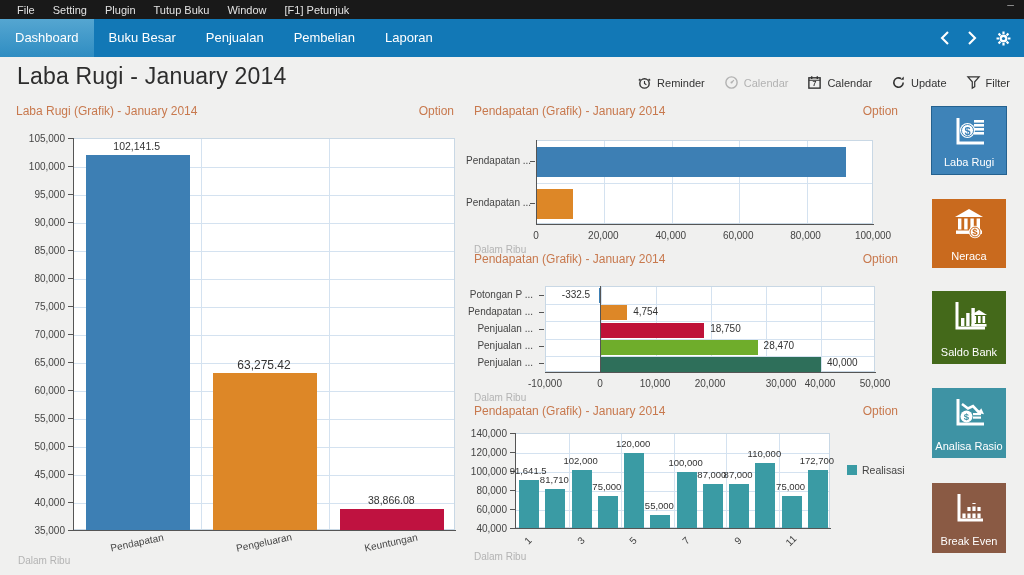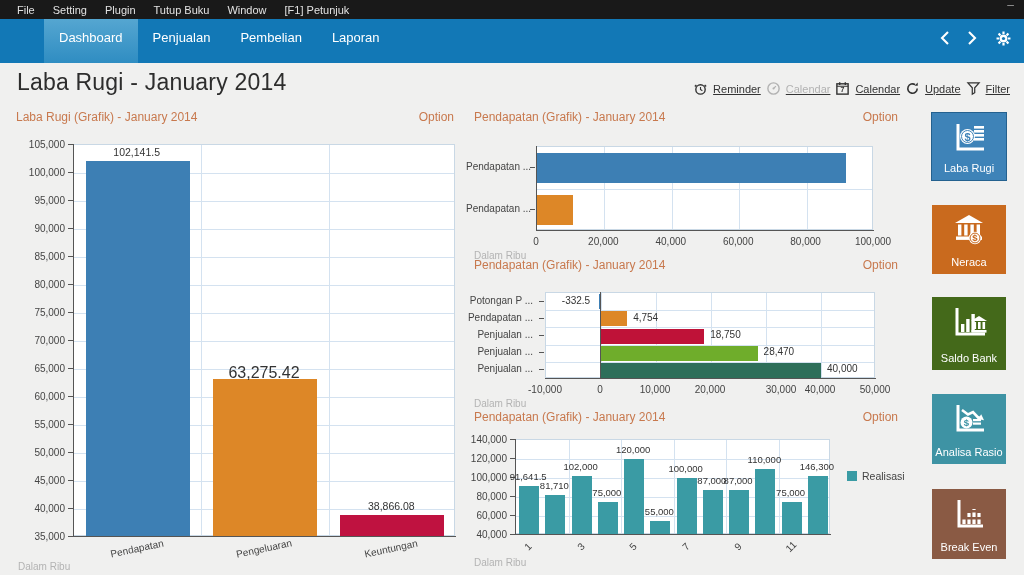--- a/index.html
+++ b/index.html
@@ -6,32 +6,32 @@
   html,body { width:1024px; height:575px; overflow:hidden;
     font-family:"Liberation Sans", sans-serif; background:#f0f0ef; }
 
   
   .menubar { height:19px; background:#191919; color:#e2e2e2; font-size:11px;
     display:flex; align-items:center; padding-left:8px; position:relative; }
   .menu-item { padding:0 9px; cursor:default; white-space:nowrap; }
   .win-min { position:absolute; right:10px; top:-2px; color:#9a9a9a; font-size:12px; }
 
   
-  .navbar { height:44px; background:#1278b6; display:flex; color:#fff; position:relative;padding-left:44px; }
+  .navbar { height:38px; background:#1278b6; display:flex; color:#fff; position:relative; }
   .tab { padding:0 15px; line-height:38px; font-size:13px; white-space:nowrap; cursor:default; }
   .tab.active { background:linear-gradient(180deg,#55a6d1,#2f8dc2); }
   .nav-icons { position:absolute; right:12px; top:0; height:38px; display:flex; align-items:center; gap:17px; }
   .nav-icons span { display:flex; align-items:center; }
 
   
   .content { position:relative; height:518px; }
   .page-title { position:absolute; left:17px; top:6px; font-size:23px; font-weight:400;
     color:#2d2d2d; letter-spacing:.2px; }
-  .toolbar { position:absolute; right:14px; top:18px; display:flex; gap:5px;
-    align-items:flex-end; font-size:11px; color:#333;text-decoration:underline; }
+  .toolbar { position:absolute; right:14px; top:18px; display:flex; gap:19px;
+    align-items:flex-end; font-size:11px; color:#333; }
   .tb-btn { display:flex; align-items:center; gap:5px; cursor:default; }
   .tb-btn.disabled { color:#b2b2b2; }
 
   
   .chart { position:absolute; }
   .chart-title { position:absolute; font-size:12px; color:#c8794e; white-space:nowrap; }
   .option { position:absolute; font-size:12px; color:#c8794e; }
   .plot { position:absolute; background:#fff; border:1px solid #c9d8e5; }
   .gl-h { position:absolute; left:0; right:0; height:1px; background:#d4e2f0; }
   .gl-v { position:absolute; top:0; bottom:0; width:1px; background:#d4e2f0; }
@@ -61,20 +61,21 @@
     <span class="menu-item">Setting</span>
     <span class="menu-item">Plugin</span>
     <span class="menu-item">Tutup Buku</span>
     <span class="menu-item">Window</span>
     <span class="menu-item">[F1] Petunjuk</span>
     <span class="win-min">–</span>
 </div>
 
 <div class="navbar">
   <div class="tab active">Dashboard</div>
+    <div class="tab">Buku Besar</div>
     <div class="tab">Penjualan</div>
     <div class="tab">Pembelian</div>
     <div class="tab">Laporan</div>
     <div class="nav-icons">
       <span>
         <svg width="11" height="16" viewBox="0 0 11 16">
           <path d="M9 2L3 8l6 6" fill="none" stroke="#fff" stroke-width="2.1"></path>
         </svg>
       </span>
       <span>
@@ -195,21 +196,21 @@
         <div class="ytick" style="left: -3px; top: 113px; width: 54px;">90,000</div>
         <div class="tickdash" style="left: 54px; top: 118px; width: 5px; height: 1px;"></div>
         <div class="ytick" style="left: -3px; top: 85px; width: 54px;">95,000</div>
         <div class="tickdash" style="left: 54px; top: 90px; width: 5px; height: 1px;"></div>
         <div class="ytick" style="left: -3px; top: 57px; width: 54px;">100,000</div>
         <div class="tickdash" style="left: 54px; top: 62px; width: 5px; height: 1px;"></div>
         <div class="ytick" style="left: -3px; top: 29px; width: 54px;">105,000</div>
         <div class="tickdash" style="left: 54px; top: 34px; width: 5px; height: 1px;"></div>
         <div class="vlabel" style="left: 122.667px; top: 36.0076px; transform: translateX(-50%); font-size: 10.5px;">102,141.5</div>
         <div class="catlabel" style="left: 122.667px; top: 433px; transform: translateX(-50%) rotate(-12deg);">Pendapatan</div>
-        <div class="vlabel" style="left: 250px; top: 253.658px; transform: translateX(-50%); font-size: 16px;">63,275.42</div>
+        <div class="vlabel" style="left: 250px; top: 253.658px; transform: translateX(-50%); font-size: 12px;">63,275.42</div>
         <div class="catlabel" style="left: 250px; top: 433px; transform: translateX(-50%) rotate(-12deg);">Pengeluaran</div>
         <div class="vlabel" style="left: 377.333px; top: 390.35px; transform: translateX(-50%); font-size: 10.5px;">38,866.08</div>
         <div class="catlabel" style="left: 377.333px; top: 433px; transform: translateX(-50%) rotate(-12deg);">Keuntungan</div>
         <div class="axis-v" style="left: 59px; top: 34px; height: 393px;"></div>
         <div class="axis-h" style="left: 59px; top: 426px; width: 383px;"></div>
         <div class="footnote" style="left: 4px; top: 451px;">Dalam Ribu</div>
       </div>
       <div class="chart" style="left: 460px; top: 47px; width: 448px; height: 150px;">
         <div class="chart-title" style="left: 14px; top: 0px;">Pendapatan (Grafik) - January 2014</div>
         <div class="option" style="right: 10px; top: 0px;">Option</div>
@@ -329,21 +330,21 @@
         <div class="catlabel" style="left: 173.125px; top: 131px; transform: translateX(-50%) rotate(-45deg);">5</div>
         <div class="vlabel" style="left: 199.375px; top: 95.75px; transform: translateX(-50%); font-size: 9.5px;">55,000</div>
         <div class="vlabel" style="left: 225.625px; top: 53px; transform: translateX(-50%); font-size: 9.5px;">100,000</div>
         <div class="catlabel" style="left: 225.625px; top: 131px; transform: translateX(-50%) rotate(-45deg);">7</div>
         <div class="vlabel" style="left: 251.875px; top: 65.35px; transform: translateX(-50%); font-size: 9.5px;">87,000</div>
         <div class="vlabel" style="left: 278.125px; top: 65.35px; transform: translateX(-50%); font-size: 9.5px;">87,000</div>
         <div class="catlabel" style="left: 278.125px; top: 131px; transform: translateX(-50%) rotate(-45deg);">9</div>
         <div class="vlabel" style="left: 304.375px; top: 43.5px; transform: translateX(-50%); font-size: 9.5px;">110,000</div>
         <div class="vlabel" style="left: 330.625px; top: 76.75px; transform: translateX(-50%); font-size: 9.5px;">75,000</div>
         <div class="catlabel" style="left: 330.625px; top: 131px; transform: translateX(-50%) rotate(-45deg);">11</div>
-        <div class="vlabel" style="left: 356.875px; top: 51.005px; transform: translateX(-50%); font-size: 9.5px;">146,300</div>
+        <div class="vlabel" style="left: 356.875px; top: 51.005px; transform: translateX(-50%); font-size: 9.5px;">172,700</div>
         <div class="axis-v" style="left: 55px; top: 29px; height: 96px;"></div>
         <div class="axis-h" style="left: 55px; top: 124px; width: 316px;"></div>
         <div class="legend" style="left: 387px; top: 60px;">
           <span class="sw" style="background: rgb(58, 155, 164);"></span>
           <span>Realisasi</span>
         </div>
         <div class="footnote" style="left: 14px; top: 147px;">Dalam Ribu</div>
       </div>
     </div>
   <div id="tiles">

